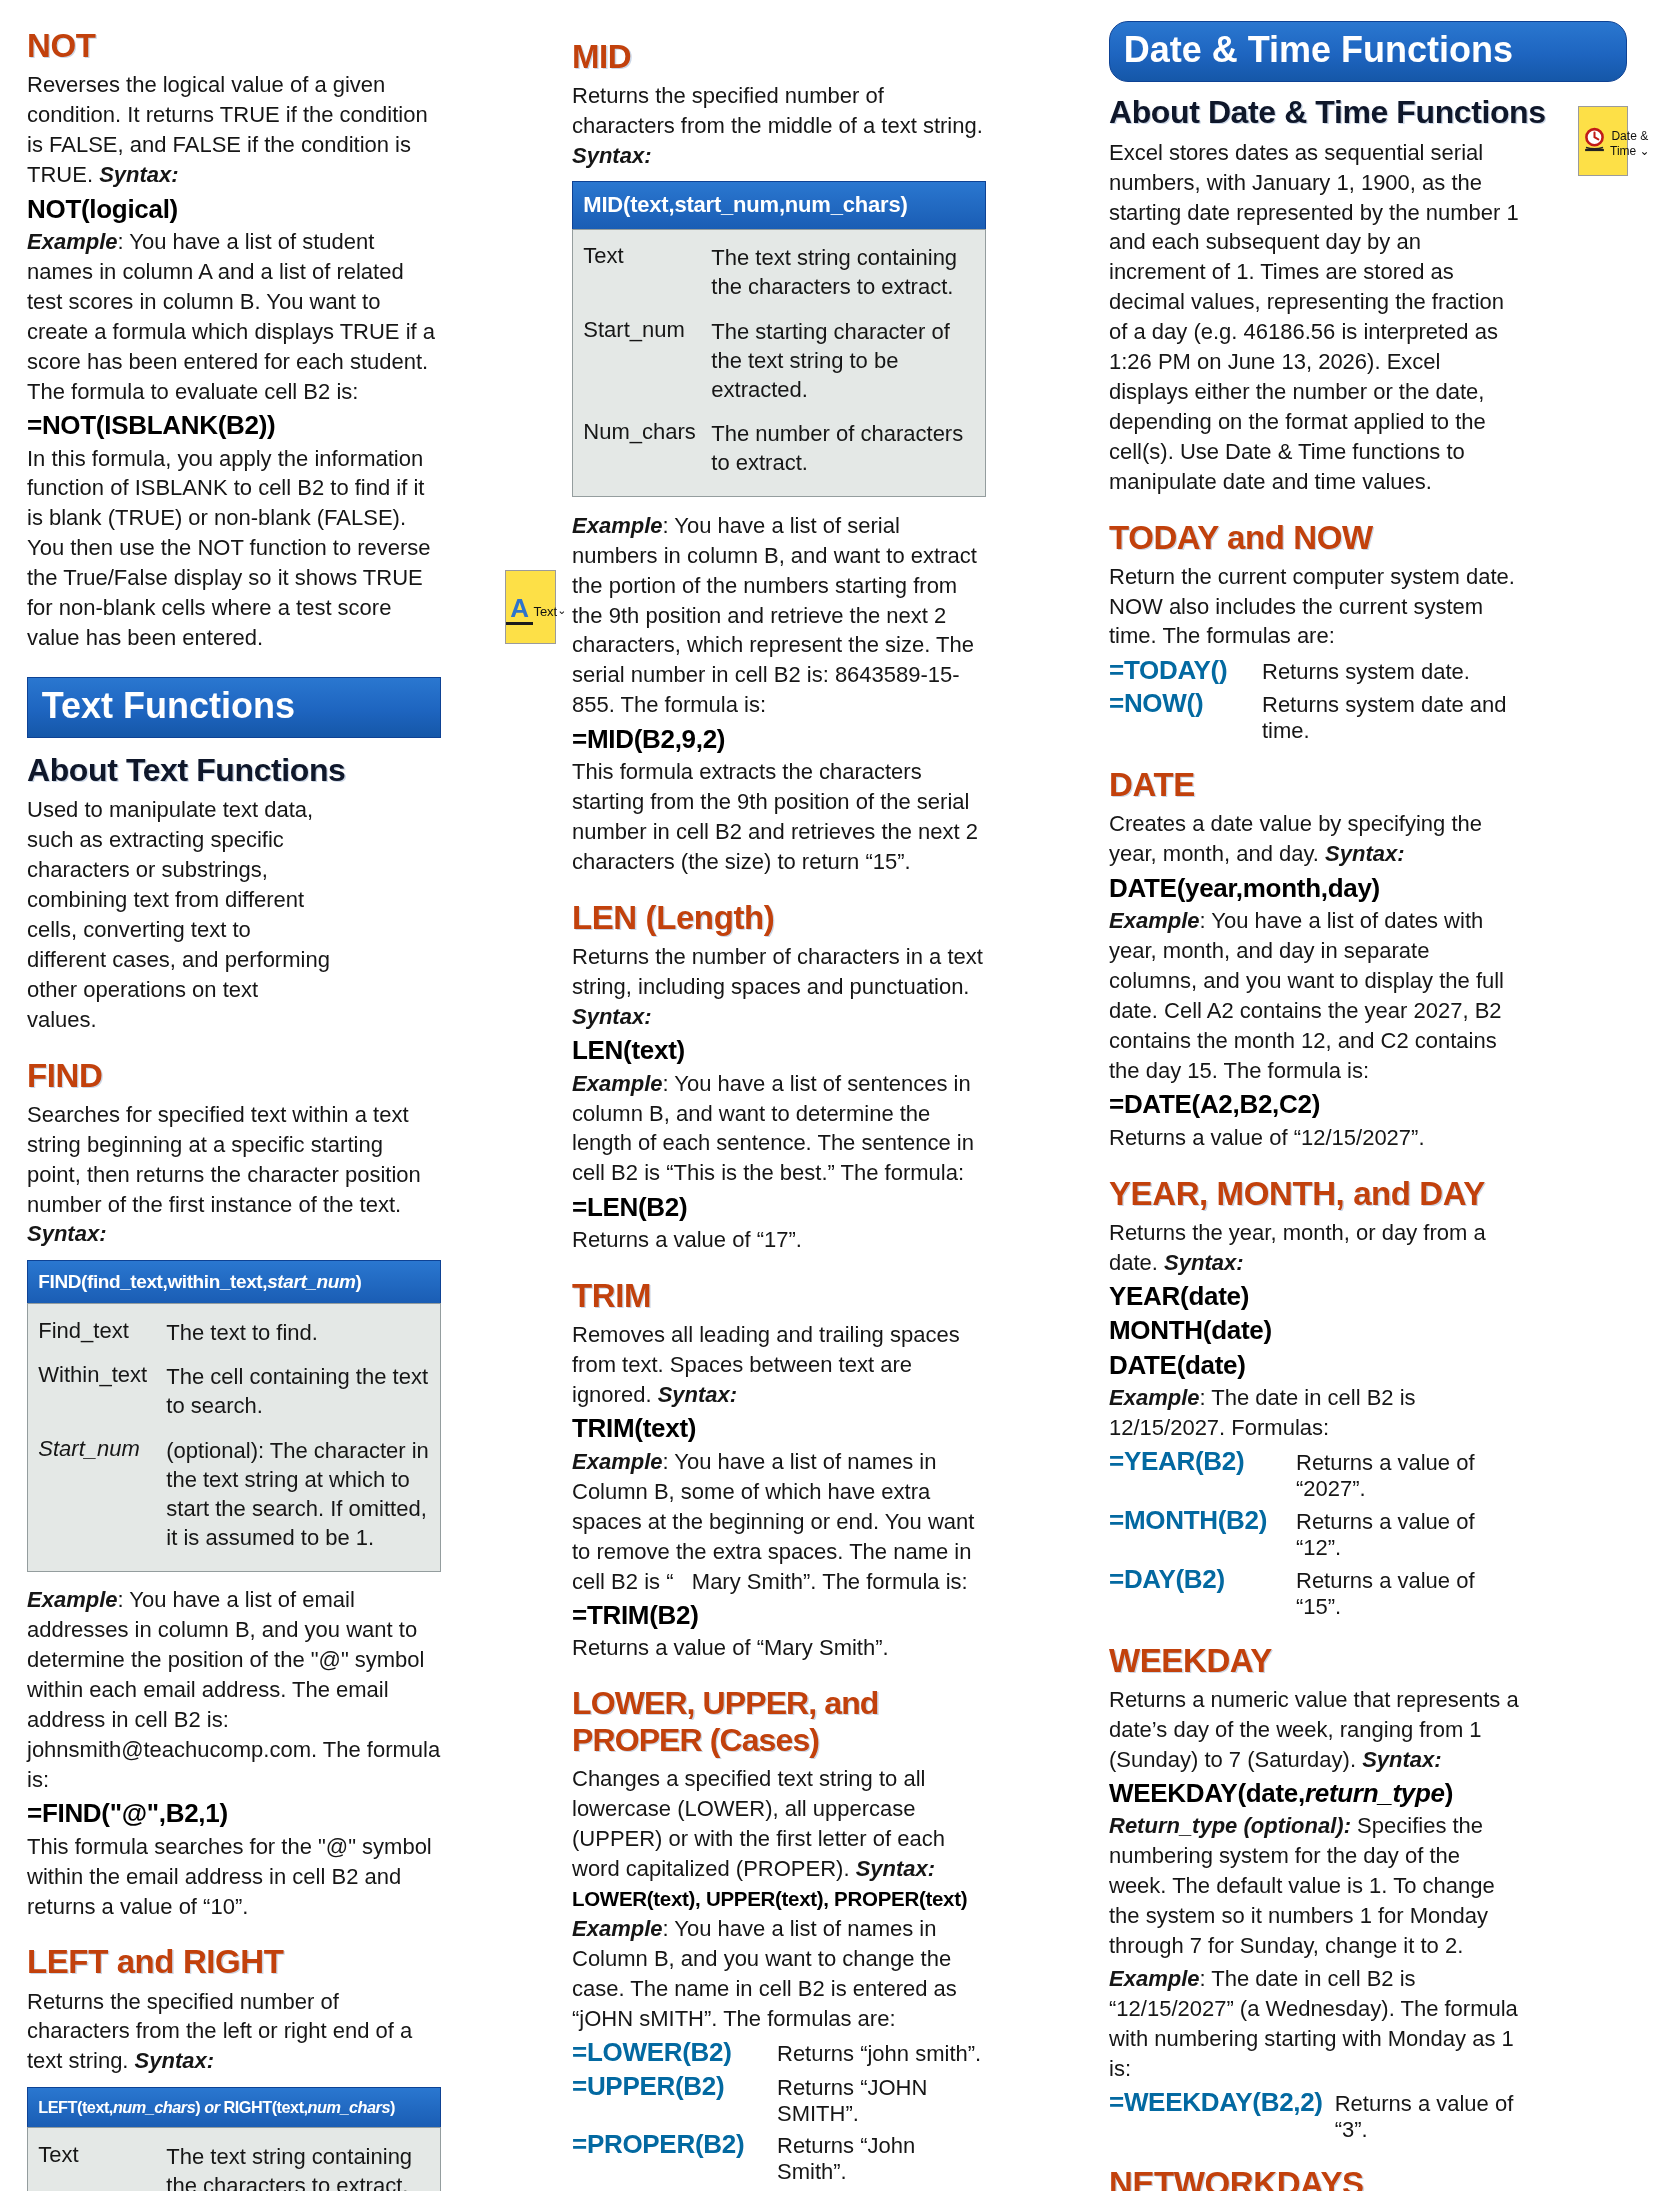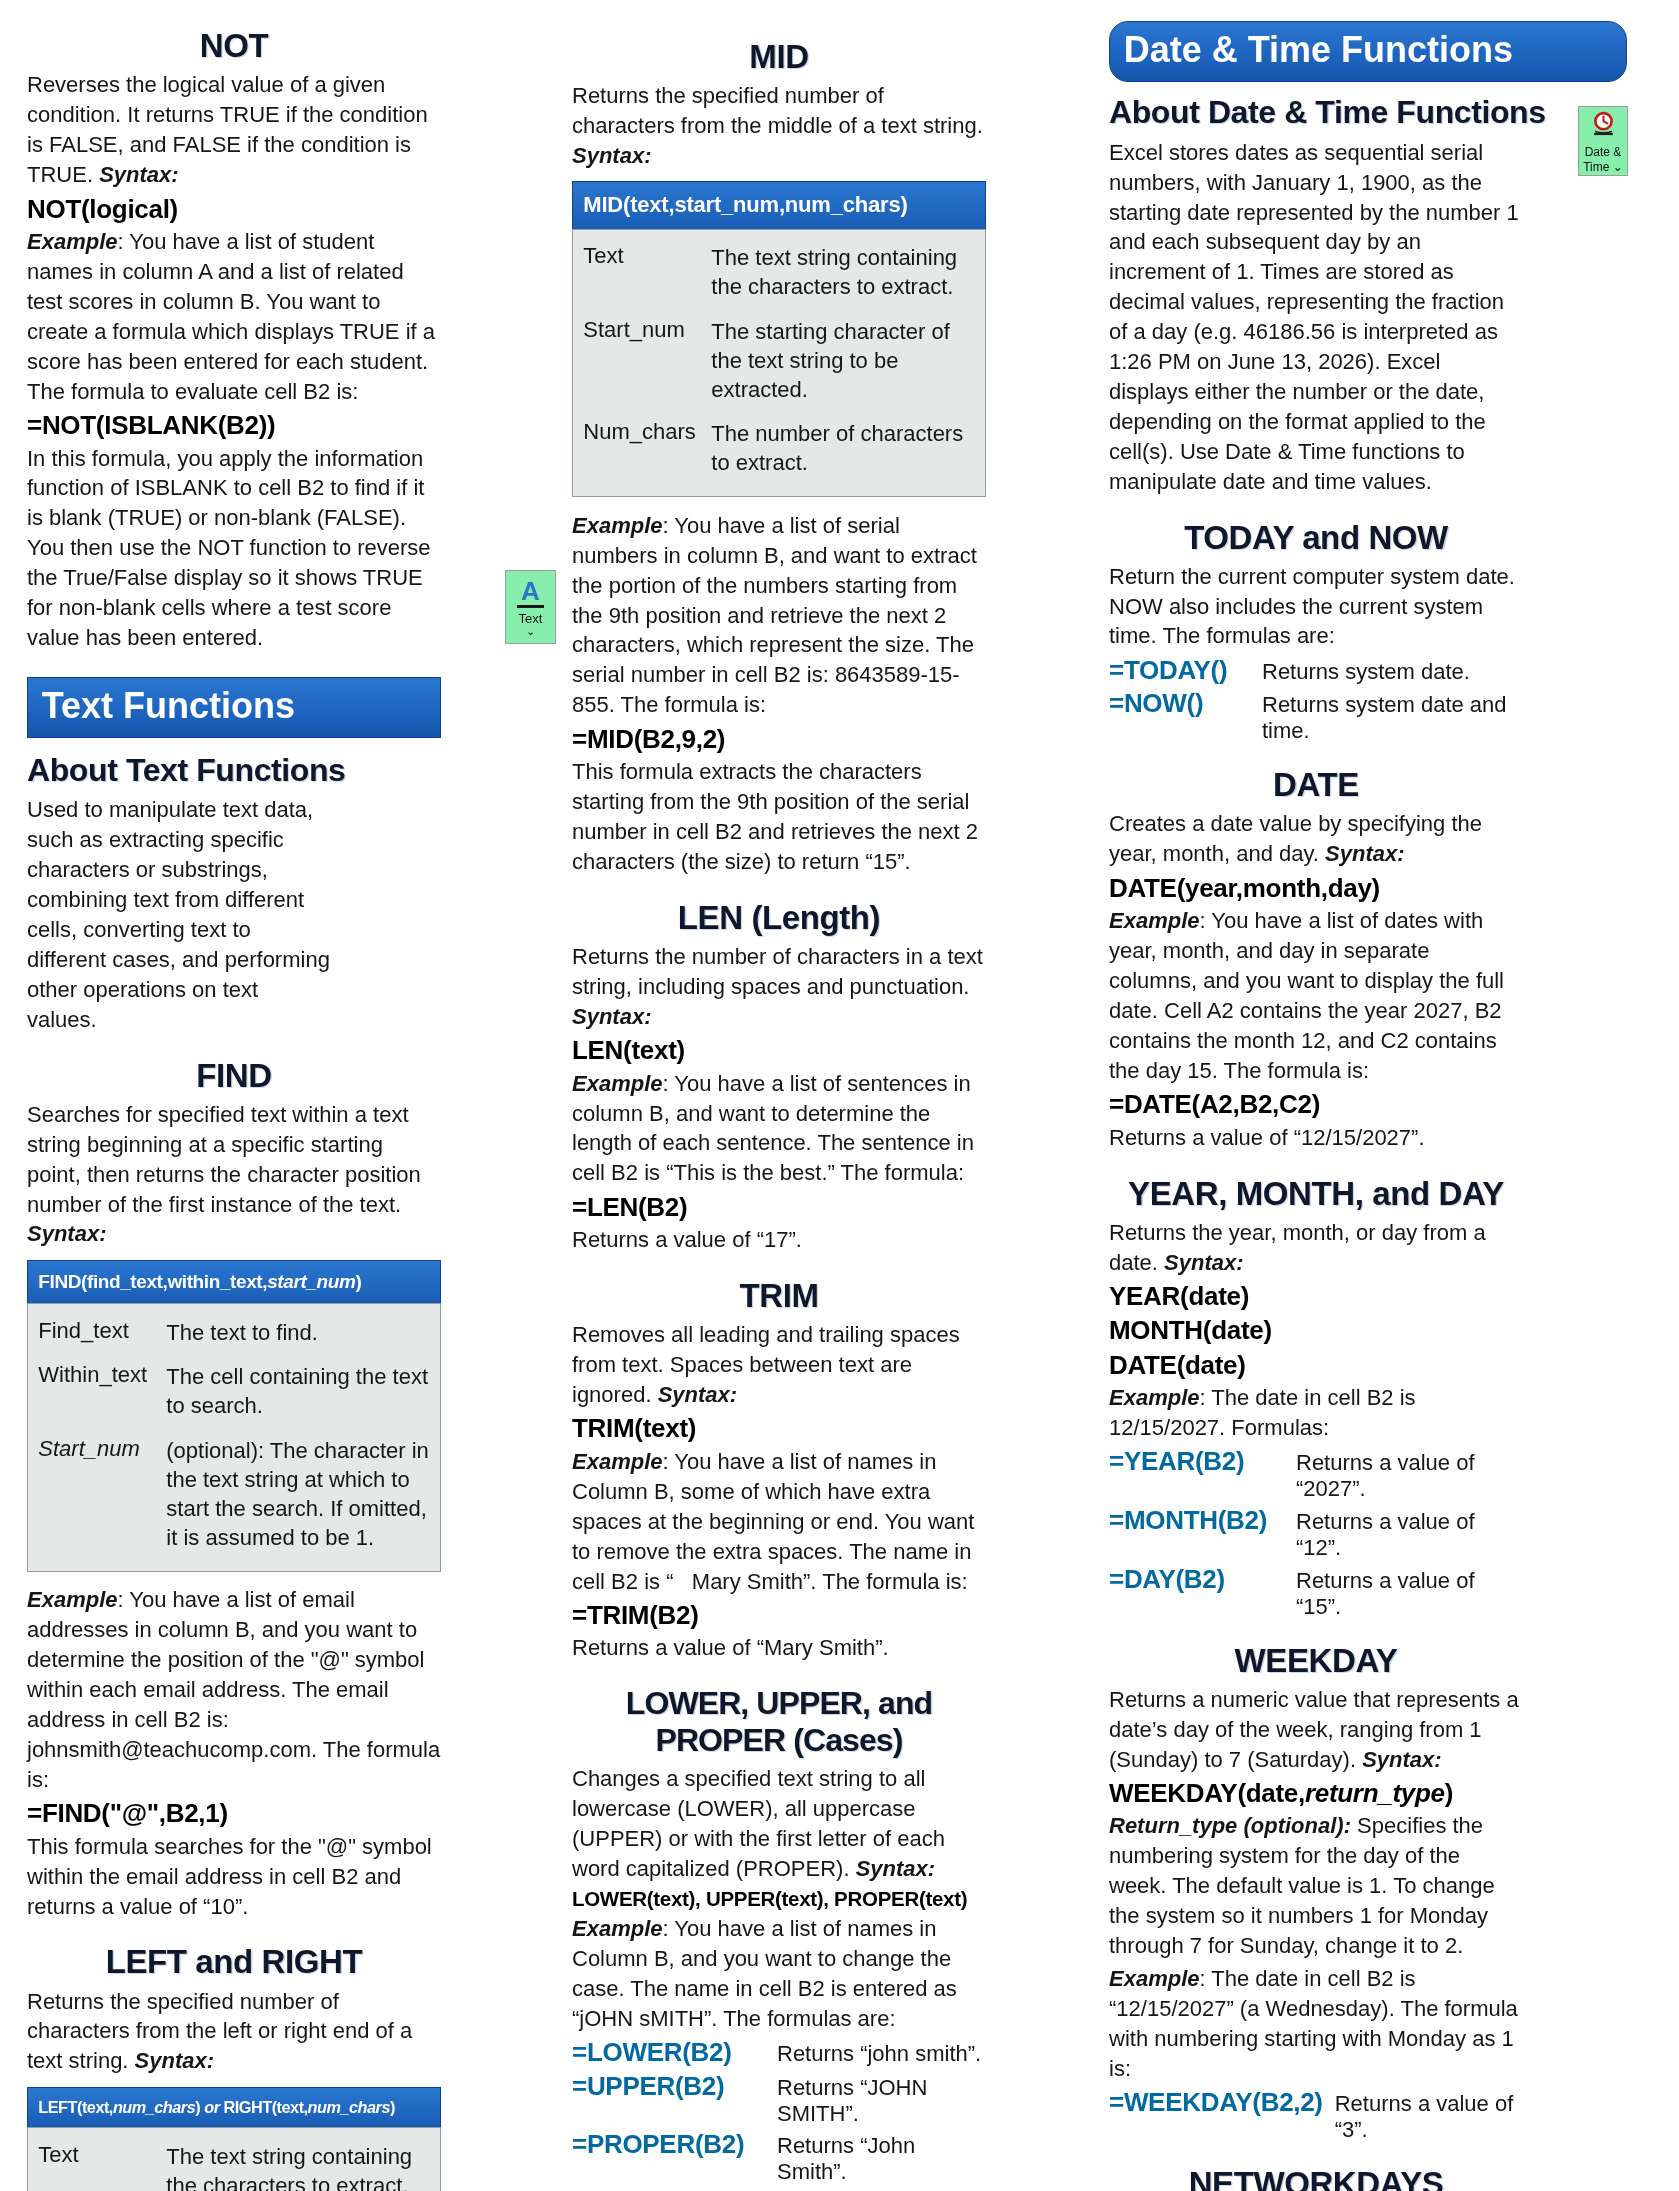--- a/index.html
+++ b/index.html
@@ -5,22 +5,22 @@
   html,body{margin:0;padding:0;}
   body{
     width:1680px;height:2192px;position:relative;background:#ffffff;
     font-family:"Liberation Sans",sans-serif;color:#161616;overflow:hidden;
   }
   .col{position:absolute;top:0;}
   #c1{left:27px;width:414px;padding-top:15.4px;}
   #c2{left:572px;width:414px;padding-top:26px;}
   #c3{left:1109px;width:414px;padding-top:6.8px;}
 
-  .h-fn{color:#0f172a;font-size:33px;font-weight:800;margin:22px 0 5.1px;letter-spacing:-0.4px;
-        text-shadow:1.3px 1.3px 0 rgba(140,165,200,.45);text-align:center;}
+  .h-fn{color:#c2410c;font-size:33px;font-weight:800;margin:22px 0 5.1px;letter-spacing:-0.4px;
+        text-shadow:1.3px 1.3px 0 rgba(140,165,200,.45);}
   .h-fn-long{font-size:32px;letter-spacing:-0.9px;}
   .h-sec{color:#0f172a;font-size:32px;font-weight:800;margin:10.3px 0 6.8px;letter-spacing:-0.4px;
          white-space:nowrap;text-shadow:1.3px 1.3px 0 rgba(140,165,200,.45);}
   .banner{background:linear-gradient(180deg,#2A77D0 0%,#1E65C0 55%,#1557A8 100%);
           border:1.7px solid #0E4294;color:#fff;font-size:36px;font-weight:800;
           padding:6.8px 13.7px 10.3px;margin:24px 0 13.7px;box-sizing:border-box;}
   #c3 .banner{margin-top:14px;margin-bottom:12px;width:518px;border-radius:19px;}
 
   .p{font-size:22px;line-height:1.36;margin:0 0 3.4px;}
   .bi{font-weight:700;font-style:italic;}
@@ -39,22 +39,22 @@
   .tbl{margin:10.3px 0 13.7px;}
   .tbl-h{background:linear-gradient(180deg,#2A77D0,#1A5DB4);border:1.7px solid #0E4294;border-bottom:none;
          color:#fff;font-weight:700;font-size:22px;padding:10.3px 10.3px;letter-spacing:-0.2px;white-space:nowrap;}
   .th-sm{font-size:19px;letter-spacing:-0.4px;}
   .th-xs{font-size:16.3px;letter-spacing:-0.5px;}
   .tbl-b{background:#E4E8E6;border:1.7px solid #949D9E;padding:13.7px 8.6px 3.4px 10.3px;}
   .trow{display:flex;margin-bottom:15.4px;}
   .param{flex:0 0 128px;font-size:22px;}
   .pdesc{flex:1;font-size:22px;line-height:1.32;}
 
-  .float-icon{position:absolute;background:#86efac;border:1.7px solid #9B9B9B;box-sizing:border-box;
-              display:flex;flex-direction:column;align-items:center;}
+  .float-icon{position:absolute;background:#fde047;border:1.7px solid #9B9B9B;box-sizing:border-box;
+              display:flex;flex-direction:row;align-items:center;}
   #icon-text{left:505px;top:570px;width:51px;height:74px;padding-top:5.1px;}
   #icon-datetime{left:1578px;top:106px;width:50px;height:70px;padding-top:4.3px;}
   .letterA{color:#2E74CC;font-weight:700;font-size:26px;line-height:1;border-bottom:3.4px solid #1b1b1b;padding:1.7px 4.3px 0.9px;}
   .icon-label{font-size:13px;margin-top:3.4px;color:#111;}
   .icon-chev{font-size:11px;line-height:.6;margin-top:1.7px;color:#111;}
   .icon-label2{font-size:12px;line-height:1.25;text-align:center;margin-top:1.7px;color:#111;white-space:nowrap;}
 </style>
 </head>
 <body>
 

